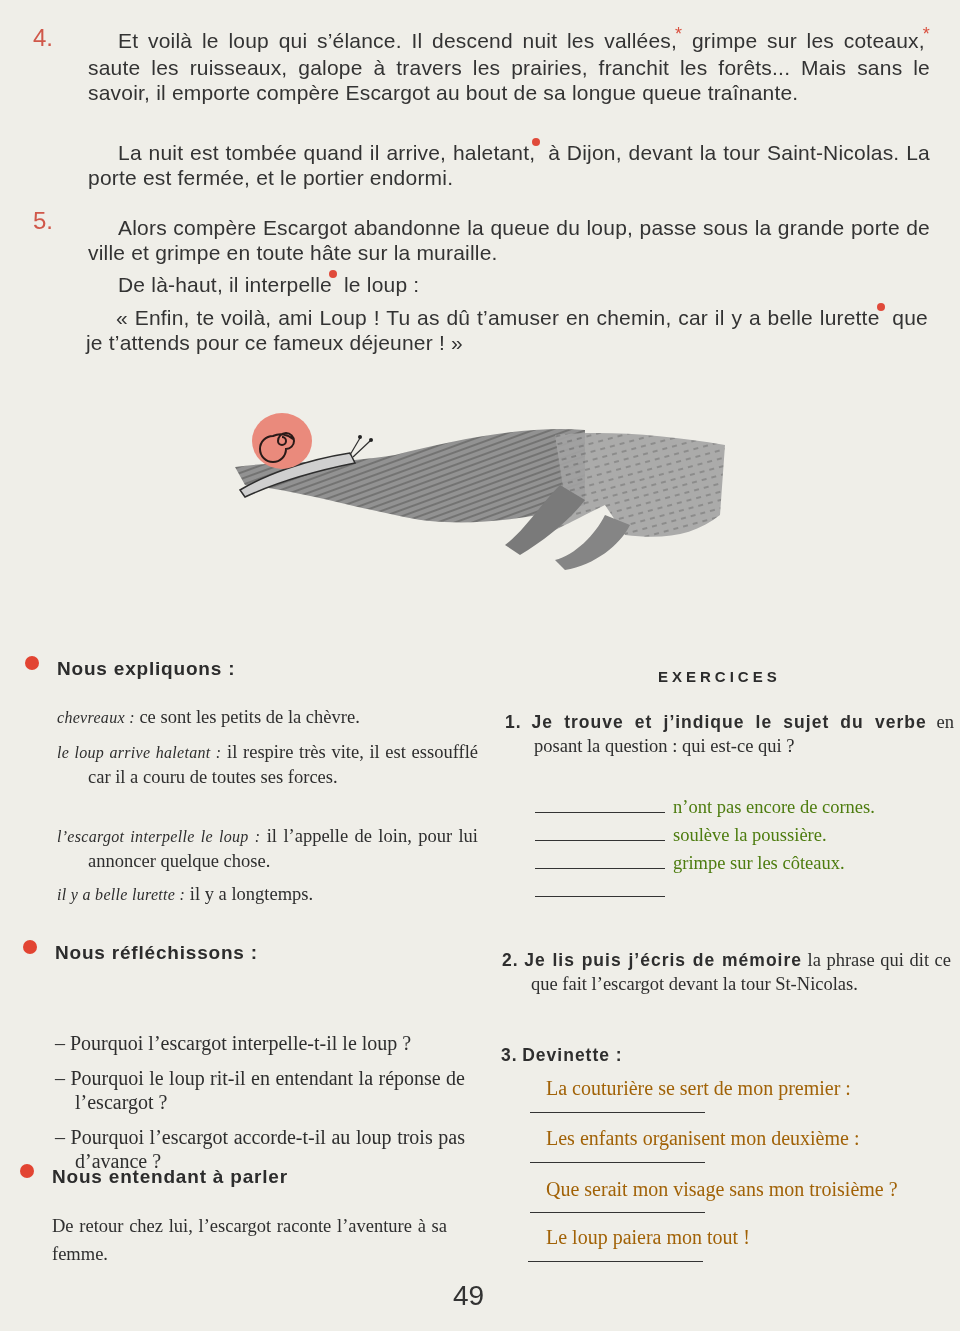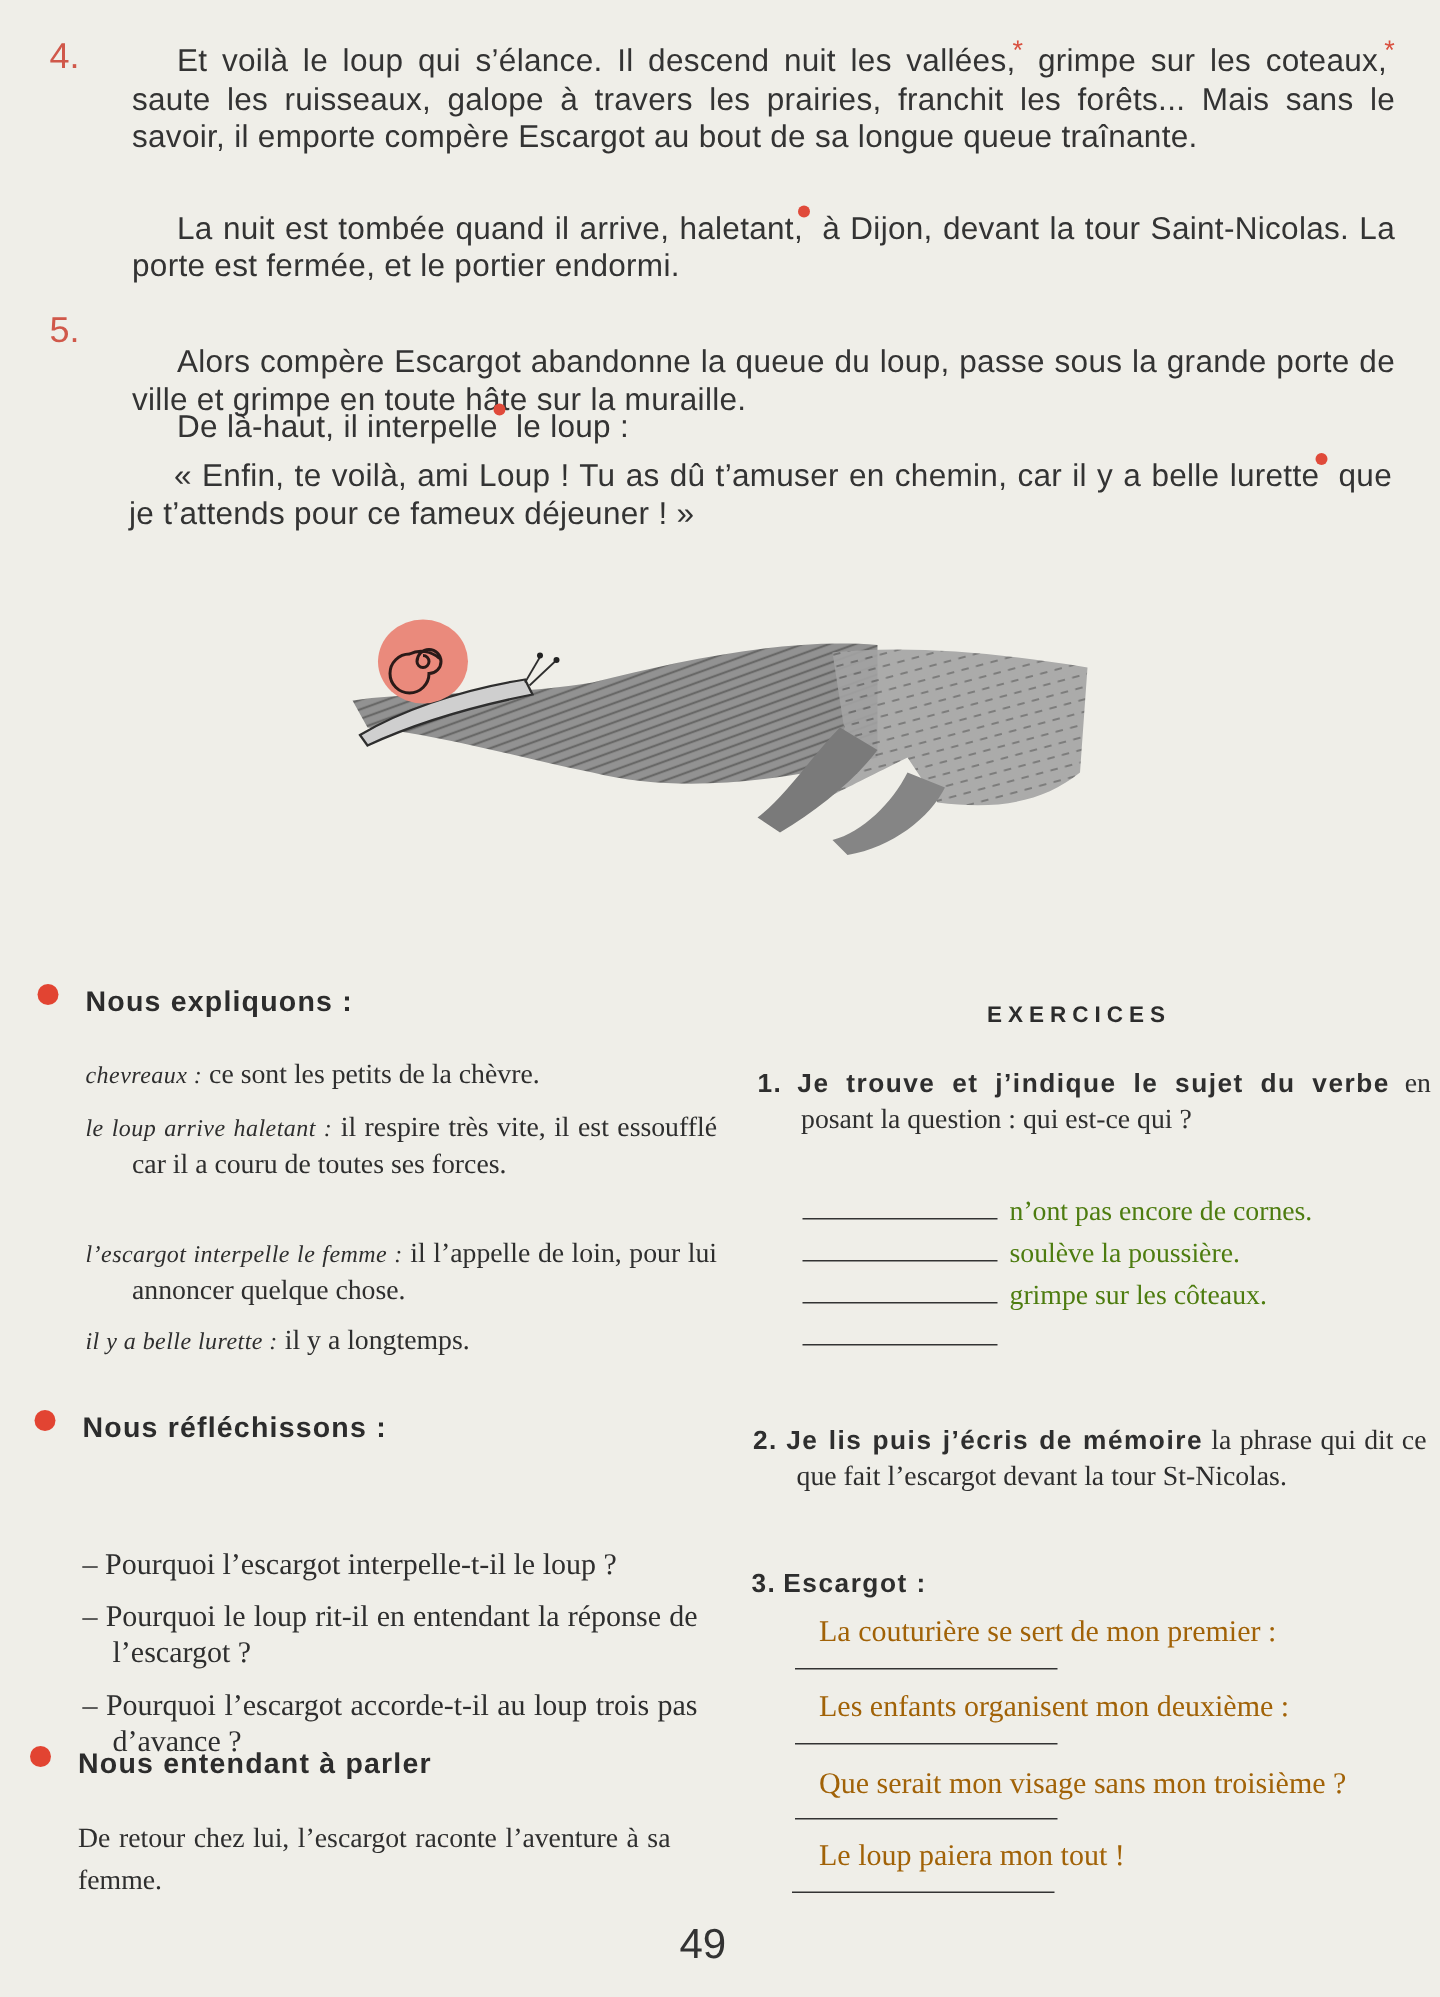--- a/index.html
+++ b/index.html
@@ -84,21 +84,21 @@
 
 <div class="sec-num" style="top:24px;">4.</div>
 <div class="story-par" style="top:28px;">
   <span class="first"><span>Et voilà le loup qui s’élance. Il descend nuit les vallées,</span><span class="mark-star">*</span><span> grimpe sur les coteaux,</span><span class="mark-star">*</span><span> saute les ruisseaux, galope à travers les prairies, franchit les forêts... Mais sans le savoir, il emporte compère Escargot au bout de sa longue queue traînante.</span></span>
 </div>
 <div class="story-par" style="top:140px;">
   <span class="first"><span>La nuit est tombée quand il arrive, haletant,</span><span class="mark-dot"></span><span> à Dijon, devant la tour Saint-Nicolas. La porte est fermée, et le portier endormi.</span></span>
 </div>
 
 <div class="sec-num" style="top:207px;">5.</div>
-<div class="story-par" style="top:229px;">
+<div class="story-par" style="top:215px;">
   <span class="first">Alors compère Escargot abandonne la queue du loup, passe sous la grande porte de ville et grimpe en toute hâte sur la muraille.</span>
 </div>
 <div class="story-par" style="top:272px;">
   <span class="first"><span>De là-haut, il interpelle</span><span class="mark-dot"></span><span> le loup :</span></span>
 </div>
 <div class="story-par" style="top:305px; left:86px;">
   <span class="first"><span>« Enfin, te voilà, ami Loup ! Tu as dû t’amuser en chemin, car il y a belle lurette</span><span class="mark-dot"></span><span> que je t’attends pour ce fameux déjeuner ! »</span></span>
 </div>
 
 <div class="illus">
@@ -132,21 +132,21 @@
     <ellipse cx="35" cy="30" rx="30" ry="28" fill="#ea8a7c"></ellipse>
     <path d="M35,30 m0,-4 a4,4 0 1,1 -4,4 a8,8 0 1,1 8,8 a13,13 0 1,1 -13,-13 a18,18 0 0,1 20,3" fill="none" stroke="#2a1a18" stroke-width="2"></path>
   </svg>
 </div>
 
 <div class="bullet" style="left:25px; top:656px;"></div>
 <div class="h-bold" style="left:57px; top:658px;">Nous expliquons :</div>
 
 <div class="def" style="top:705px;"><i>chevreaux :</i><span> ce sont les petits de la chèvre.</span></div>
 <div class="def" style="top:740px;"><i>le loup arrive haletant :</i><span> il respire très vite, il est essoufflé car il a couru de toutes ses forces.</span></div>
-<div class="def" style="top:824px;"><i>l’escargot interpelle le femme :</i><span> il l’appelle de loin, pour lui annoncer quelque chose.</span></div>
+<div class="def" style="top:824px;"><i>l’escargot interpelle le loup :</i><span> il l’appelle de loin, pour lui annoncer quelque chose.</span></div>
 <div class="def" style="top:882px;"><i>il y a belle lurette :</i><span> il y a longtemps.</span></div>
 
 <div class="bullet" style="left:23px; top:940px;"></div>
 <div class="h-bold" style="left:55px; top:942px;">Nous réfléchissons :</div>
 
 <div class="q" style="top:987px;">– Pourquoi l’escargot interpelle-t-il le loup ?</div>
 <div class="q" style="top:1022px;">– Pourquoi le loup rit-il en entendant la réponse de l’escargot ?</div>
 <div class="q" style="top:1081px;">– Pourquoi l’escargot accorde-t-il au loup trois pas d’avance ?</div>
 
 <div class="bullet" style="left:20px; top:1164px;"></div>
@@ -157,21 +157,21 @@
 
 <div class="ex" style="top:710px;"><b class="sans">1.</b> <b class="sans">Je trouve et j’indique le sujet du verbe</b><span> en posant la question : qui est-ce qui ?</span></div>
 
 <div class="fill" style="top:794px;"><span class="blank"></span><span>n’ont pas encore de cornes.</span></div>
 <div class="fill" style="top:822px;"><span class="blank"></span><span>soulève la poussière.</span></div>
 <div class="fill" style="top:850px;"><span class="blank"></span><span>grimpe sur les côteaux.</span></div>
 <div class="fill" style="top:878px; padding-left:138px; text-indent:-138px; width:254px; text-align:justify;"><span class="blank" style="text-indent:0;"></span></div>
 
 <div class="ex" style="top:948px; left:502px;"><b class="sans">2.</b> <b class="sans">Je lis puis j’écris de mémoire</b><span> la phrase qui dit ce que fait l’escargot devant la tour St-Nicolas.</span></div>
 
-<div class="ex" style="top:1043px; left:501px;"><b class="sans">3.</b> <b class="sans">Escargot :</b></div>
+<div class="ex" style="top:1043px; left:501px;"><b class="sans">3.</b> <b class="sans">Devinette :</b></div>
 
 <div class="riddle" style="top:1076px;">La couturière se sert de mon premier :</div>
 <div class="rline" style="top:1112px;"></div>
 <div class="riddle" style="top:1126px;">Les enfants organisent mon deuxième :</div>
 <div class="rline" style="top:1162px;"></div>
 <div class="riddle" style="top:1177px;">Que serait mon visage sans mon troisième ?</div>
 <div class="rline" style="top:1212px;"></div>
 <div class="riddle" style="top:1225px;">Le loup paiera mon tout !</div>
 <div class="rline" style="top:1261px; left:528px;"></div>
 

